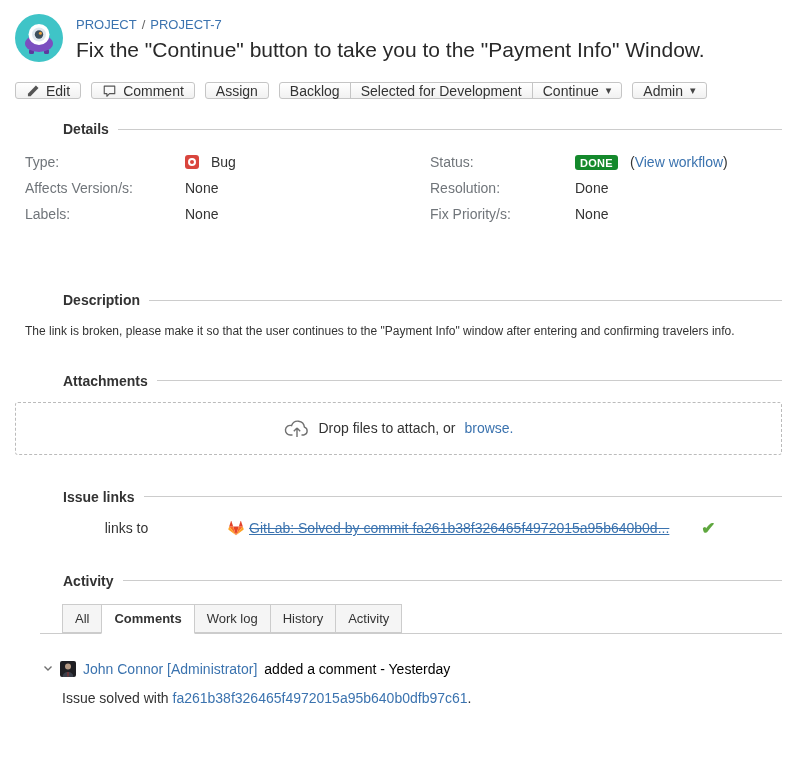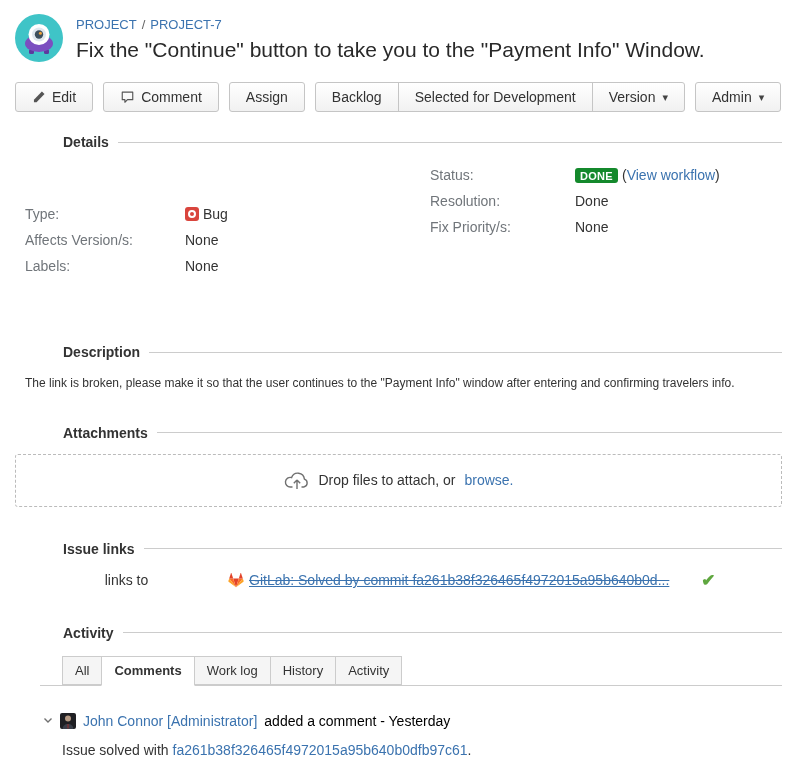--- a/index.html
+++ b/index.html
@@ -10,43 +10,43 @@
   
   .hdr { display:flex; align-items:flex-start; gap:13px; }
   .avatar48 { width:48px; height:48px; flex:0 0 auto; cursor:pointer; }
   .breadcrumb { font-size:13px; margin-top:3px; }
   .breadcrumb a { color:#3b73af; text-decoration:none; cursor:pointer; }
   .breadcrumb .sep { color:#666; margin:0 5px; }
   h1.title { font-size:21px; font-weight:400; color:#292929; margin:5px 0 0 0; line-height:1.2; }
 
   
   .toolbar { display:flex; align-items:center; gap:10px; margin-top:20px; }
-  .btn { display:inline-flex; align-items:center; gap:6px; height:30px; padding:0 16px;
+  .btn { display:inline-flex; align-items:center; gap:6px; height:17px; padding:0 10px;
          background:linear-gradient(#ffffff,#f1f1f1); border:1px solid #c5c5c5; border-radius:3px;
          font-family:inherit; font-size:14px; color:#333; cursor:pointer; white-space:nowrap; }
   .btn-group { display:inline-flex; }
   .btn-group .btn { border-radius:0; margin-left:-1px; }
   .btn-group .btn:first-child { border-radius:3px 0 0 3px; margin-left:0; }
   .btn-group .btn:last-child { border-radius:0 3px 3px 0; }
   .caret { font-size:11px; color:#444; line-height:1; margin-left:1px; }
 
   
   .section-heading { display:flex; align-items:center; font-size:14px; font-weight:bold; color:#333;padding-left:48px; }
   .section-heading::after { content:""; flex:1; border-top:1px solid #ccc; margin-left:9px; }
 
   
   .details { margin-top:22px; }
   .details-cols { display:flex; margin-top:15px; }
-  .dcol-left { width:415px; padding-left:10px;margin-top:39px; }
+  .dcol-left { width:415px; padding-left:10px; }
   .dcol-right { flex:1; }
   .frow { display:flex; align-items:center; min-height:20px; margin-bottom:6px; font-size:14px; }
   .flabel { color:#70757a; flex:0 0 auto; }
   .dcol-left .flabel { width:160px; }
   .dcol-right .flabel { width:145px; }
-  .fvalue { color:#333; display:flex; align-items:center; gap:4px; }
+  .fvalue { color:#333; display:flex; align-items:center; gap:12px; }
 
   .bug-icon { width:14px; height:14px; border-radius:3px; background:#d9453d; position:relative; display:inline-block; flex:0 0 auto; }
   .bug-icon::after { content:""; position:absolute; inset:3px; border:2px solid #fff; border-radius:50%; }
   .prio-arrow { color:#ea7d24; font-weight:bold; font-size:15px; line-height:1; }
   .status-badge { background:#14892c; color:#fff; font-size:11px; font-weight:bold; letter-spacing:.3px;
                   padding:2px 5px 1px 5px; border-radius:3px; display:inline-block; }
   .wf-link { color:#3b73af; text-decoration:none; cursor:pointer; }
   .paren { color:#333; }
 
   
@@ -132,21 +132,21 @@
       <span>Assign</span>
     </button>
     <span class="btn-group">
       <button class="btn">
         <span>Backlog</span>
       </button>
       <button class="btn">
         <span>Selected for Development</span>
       </button>
       <button class="btn">
-        <span>Version</span>
+        <span>Continue</span>
         <span class="caret">▾</span>
       </button>
     </span>
     <button class="btn">
       <span>Admin</span>
       <span class="caret">▾</span>
     </button>
   </div>
 
   <div class="details">

